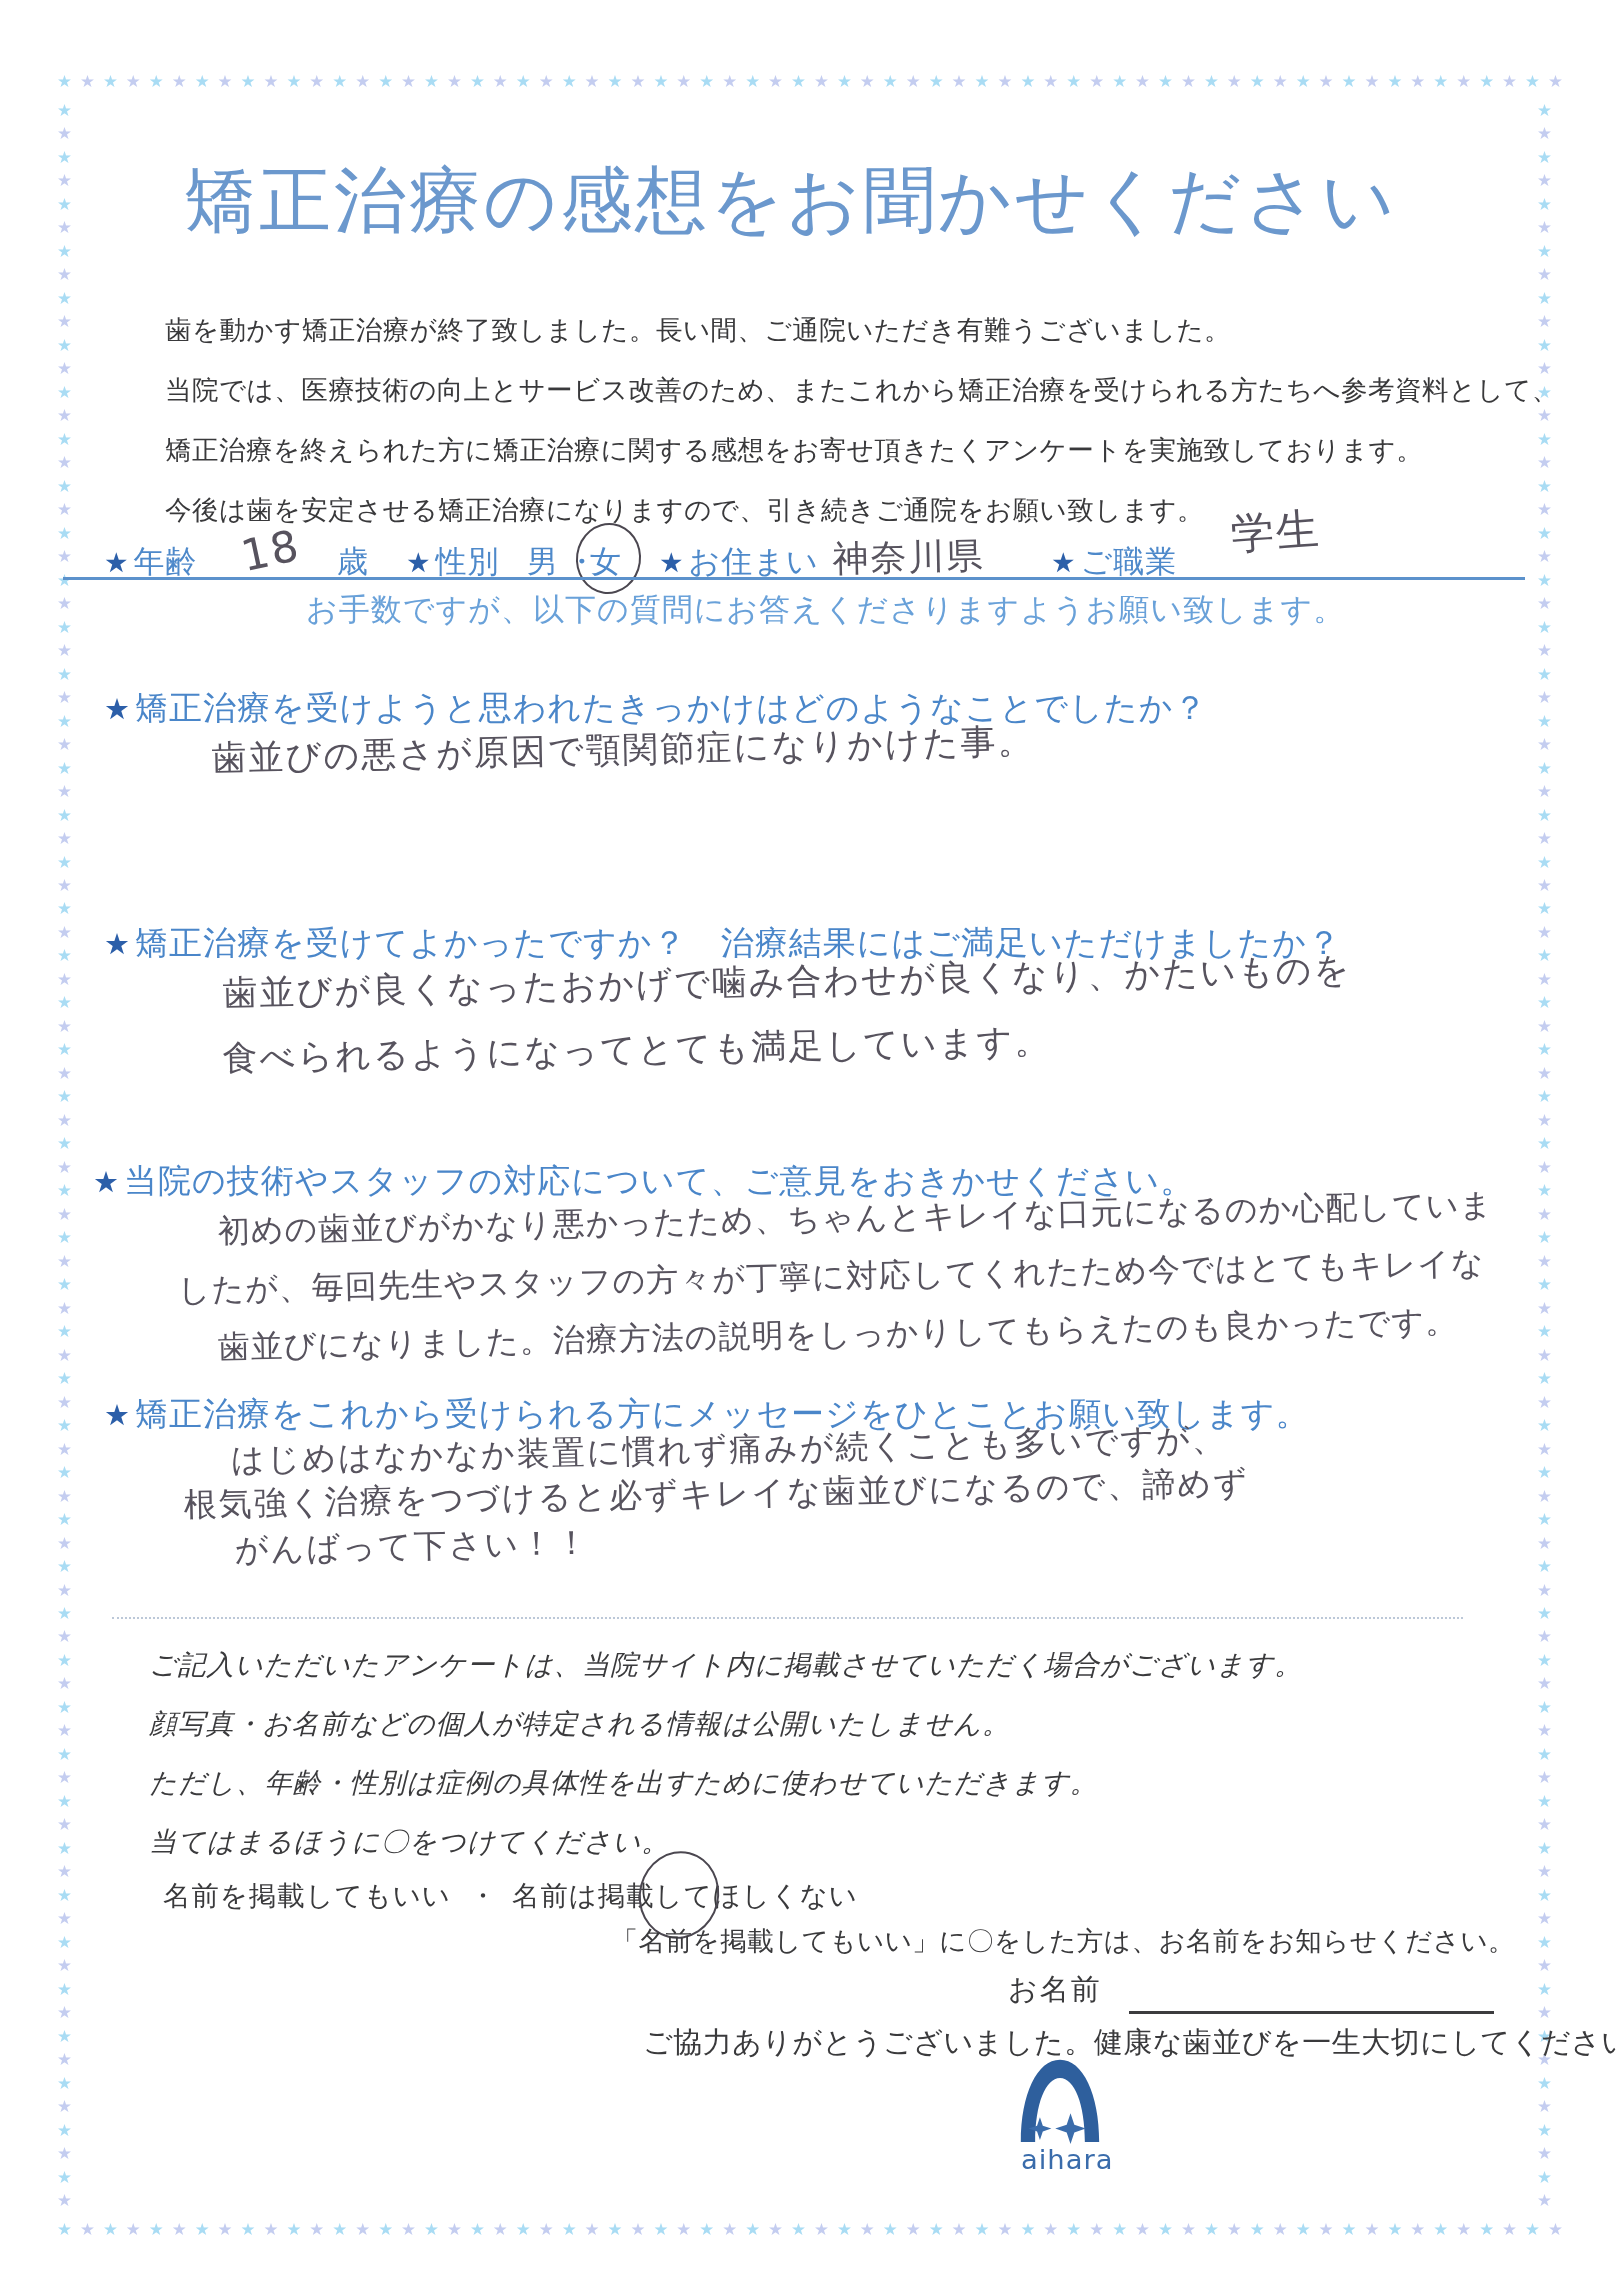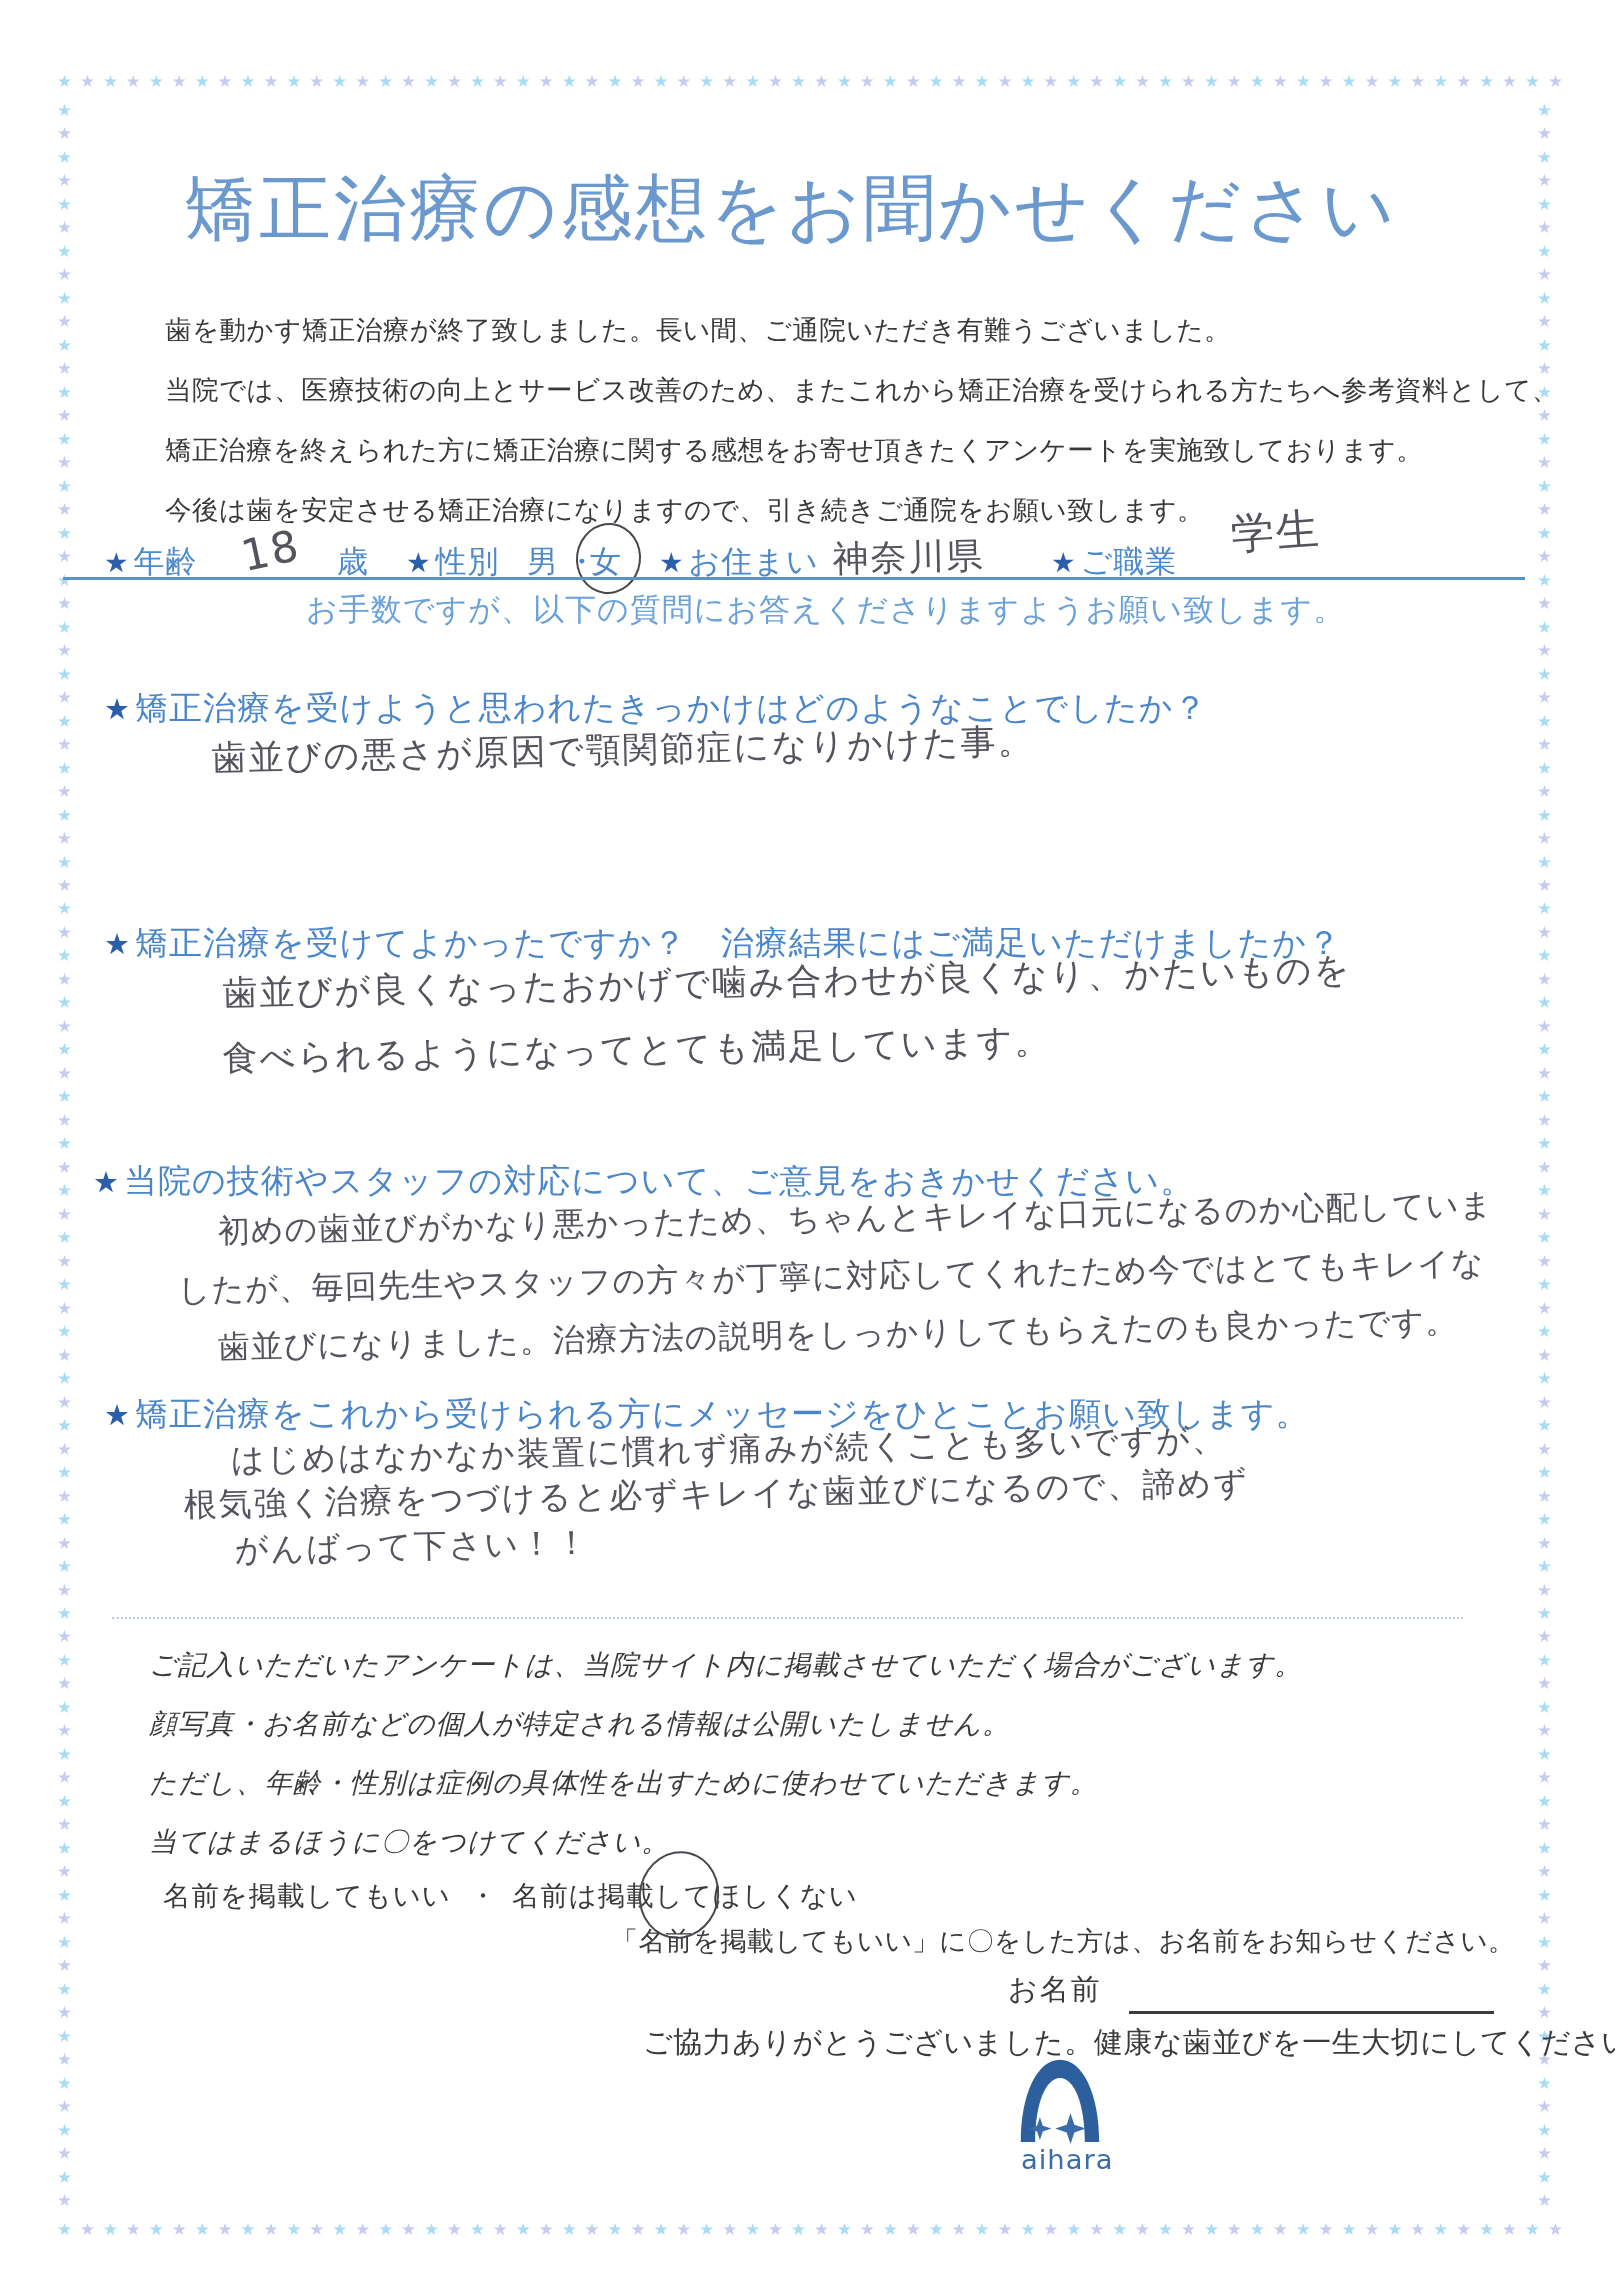--- a/index.html
+++ b/index.html
@@ -18,21 +18,20 @@
   .bstar.b{color:#c4cdf0;}
   #star-top{left:57px;top:73px;width:1506px;}
   #star-bottom{left:57px;top:2221px;width:1506px;}
   #star-left{left:57px;top:102px;height:2107px;}
   #star-right{left:1537px;top:102px;height:2107px;}
   
   .title{
     position:absolute;left:184px;top:153px;
     font-size:72px;color:#6b98cd;letter-spacing:2.9px;font-weight:400;
     white-space:nowrap;
-    margin-top:8px;
   }
   .intro{position:absolute;left:165px;top:300px;}
   .intro-line{
     font-size:26.5px;color:#39393b;letter-spacing:0.5px;
     line-height:60px;white-space:nowrap;
   }
   
   .profile{position:absolute;left:0;top:535px;width:1621px;height:69px;text-decoration:underline;}
   .p-item{position:absolute;white-space:nowrap;}
   .blue-label{font-size:31px;color:#4e89ca;letter-spacing:1px;}

